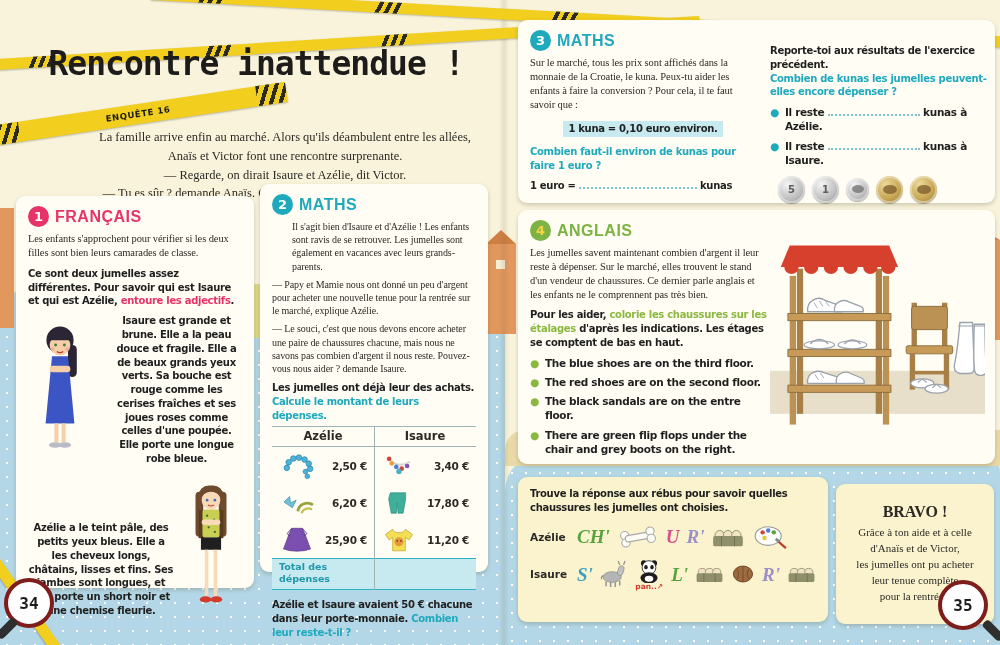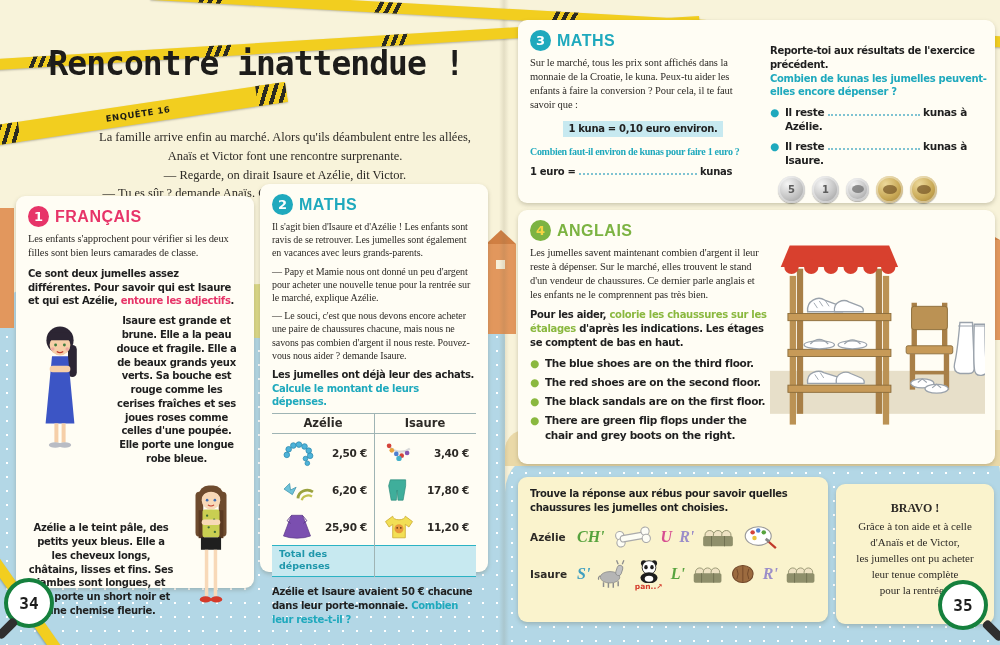--- a/index.html
+++ b/index.html
@@ -71,29 +71,29 @@
         display:flex;align-items:center;justify-content:center;}
   .coin.small{width:23px;height:23px;}
   .silver{background:radial-gradient(circle at 35% 30%,#f5f5f5,#c2c2c2 55%,#8f8f8f);}
   .gold{background:radial-gradient(circle at 35% 30%,#ecd89a,#c8a855 55%,#9a7a33);}
   .coin span{font:700 10px "DejaVu Sans",sans-serif;color:#5c5c5c;}
   .coin .blob{width:14px;height:9px;border-radius:50%;background:#7a5a28;opacity:.75;}
   .coin .blob.s{background:#6e6e6e;width:12px;height:8px;}
   
   .reb-row{display:flex;align-items:center;gap:7px;margin-top:9px;}
   .reb-name{font:700 10.5px "DejaVu Sans",sans-serif;width:40px;flex:0 0 40px;}
-  .reb-letter{font-family:"Liberation Serif",serif;font-style:italic;font-weight:700;font-size:16px;line-height:1;}
+  .reb-letter{font-family:"Liberation Serif",serif;font-style:italic;font-weight:700;font-size:19px;line-height:1;}
   .reb-ico{position:relative;display:flex;flex-direction:column;align-items:center;}
   .panda-lab{font:700 7.5px "DejaVu Sans",sans-serif;color:#d43a2a;line-height:1;}
   
   .bravo{font-family:"Liberation Serif",serif;text-align:center;font-size:11px;line-height:1.45;color:#2d2a26;}
-  .bravo .bt{font-weight:700;font-size:12px;margin-bottom:2px;}
+  .bravo .bt{font-weight:700;font-size:16px;margin-bottom:2px;}
   
   .mag{position:absolute;width:58px;height:58px;z-index:12;}
-  .lens{width:42px;height:42px;border-radius:50%;border:4px solid #15803d;background:#fff;
+  .lens{width:42px;height:42px;border-radius:50%;border:4px solid #7f1d1d;background:#fff;
         display:flex;align-items:center;justify-content:center;
         font:700 16px "DejaVu Sans Mono",monospace;color:#1d1d1d;}
   .handle{position:absolute;width:24px;height:9px;background:#2f2f2f;border-radius:4px;}
   .mag.left .handle{left:-9px;bottom:3px;transform:rotate(135deg);}
   .mag.right .handle{right:-9px;bottom:3px;transform:rotate(45deg);}
   .m3cols{display:flex;gap:14px;}
   .m3cols .col{width:226px;flex:0 0 auto;}
 </style>
 </head>
 <body>
@@ -196,21 +196,21 @@
         <ellipse cx="47" cy="155" rx="7.5" ry="4" fill="#d43a2a"></ellipse>
       </svg>
     </div>
   </div>
 
   <div class="panel" style="left:260px;top:184px;width:228px;height:388px;">
     <div class="sec-head">
       <div class="badge" style="background:#1fa9bd;">2</div>
       <div class="sec-title teal">MATHS</div>
     </div>
-    <p class="serif" style="font-size:10px;margin-bottom:5px;">Il s'agit bien d'Isaure et d'Azélie ! Les enfants sont ravis de se retrouver. Les jumelles sont également en vacances avec leurs grands-parents.</p>
+    <p class="serif" style="font-size:10px;margin-bottom:5px;margin-left:20px;">Il s'agit bien d'Isaure et d'Azélie ! Les enfants sont ravis de se retrouver. Les jumelles sont également en vacances avec leurs grands-parents.</p>
     <p class="serif" style="font-size:10px;margin-bottom:5px;">— Papy et Mamie nous ont donné un peu d'argent pour acheter une nouvelle tenue pour la rentrée sur le marché, explique Azélie.</p>
     <p class="serif" style="font-size:10px;margin-bottom:6px;">— Le souci, c'est que nous devons encore acheter une paire de chaussures chacune, mais nous ne savons pas combien d'argent il nous reste. Pouvez-vous nous aider ? demande Isaure.</p>
     <p class="task" style="margin-bottom:4px;"><span>Les jumelles ont déjà leur des achats.</span><br>
       <span class="teal">Calcule le montant de leurs dépenses.</span></p>
 
     <div class="shop-table">
       <div class="st-vline"></div>
       <div class="st-head">
         <div>Azélie</div>
         <div>Isaure</div>
@@ -298,21 +298,21 @@
     <div class="m3cols">
       <div class="col">
         <div class="sec-head">
           <div class="badge" style="background:#1fa9bd;">3</div>
           <div class="sec-title teal">MATHS</div>
         </div>
         <p class="serif" style="font-size:10.5px;">Sur le marché, tous les prix sont affichés dans la monnaie de la Croatie, le kuna. Peux-tu aider les enfants à faire la conversion ? Pour cela, il te faut savoir que :</p>
         <div style="text-align:center;margin:6px 0 8px;">
           <span class="hl task" style="margin:0;">1 kuna = 0,10 euro environ.</span>
         </div>
-        <p class="task teal" style="margin-bottom:5px;font-family:Liberation Serif, serif;">Combien faut-il environ de kunas pour faire 1 euro ?</p>
+        <p class="task teal" style="margin-bottom:5px;">Combien faut-il environ de kunas pour faire 1 euro ?</p>
         <p class="task" style="margin:0;">
           <span>1 euro =</span>
           <span class="dots" style="width:118px;"></span>
           <span>kunas</span>
         </p>
       </div>
 
       <div class="col" style="padding-top:14px;">
         <p class="task" style="margin-bottom:0;">Reporte-toi aux résultats de l'exercice précédent.</p>
         <p class="task teal" style="margin-bottom:6px;">Combien de kunas les jumelles peuvent-elles encore dépenser ?</p>
@@ -360,21 +360,21 @@
       <div class="bul">
           <span class="dot">●</span>
           <span>The blue shoes are on the third floor.</span>
         </div>
       <div class="bul">
           <span class="dot">●</span>
           <span>The red shoes are on the second floor.</span>
         </div>
       <div class="bul">
           <span class="dot">●</span>
-          <span>The black sandals are on the first floor.</span>
+          <span>The black sandals are on the entre floor.</span>
         </div>
       <div class="bul" style="width:238px;">
           <span class="dot">●</span>
           <span>There are green flip flops under the chair and grey boots on the right.</span>
         </div>
     </div>
 
     <svg width="215" height="218" viewBox="0 0 240 220" style="position:absolute;right:10px;top:16px;">
       <rect x="0" y="150" width="240" height="48" fill="#e7dfc9"></rect>
 

